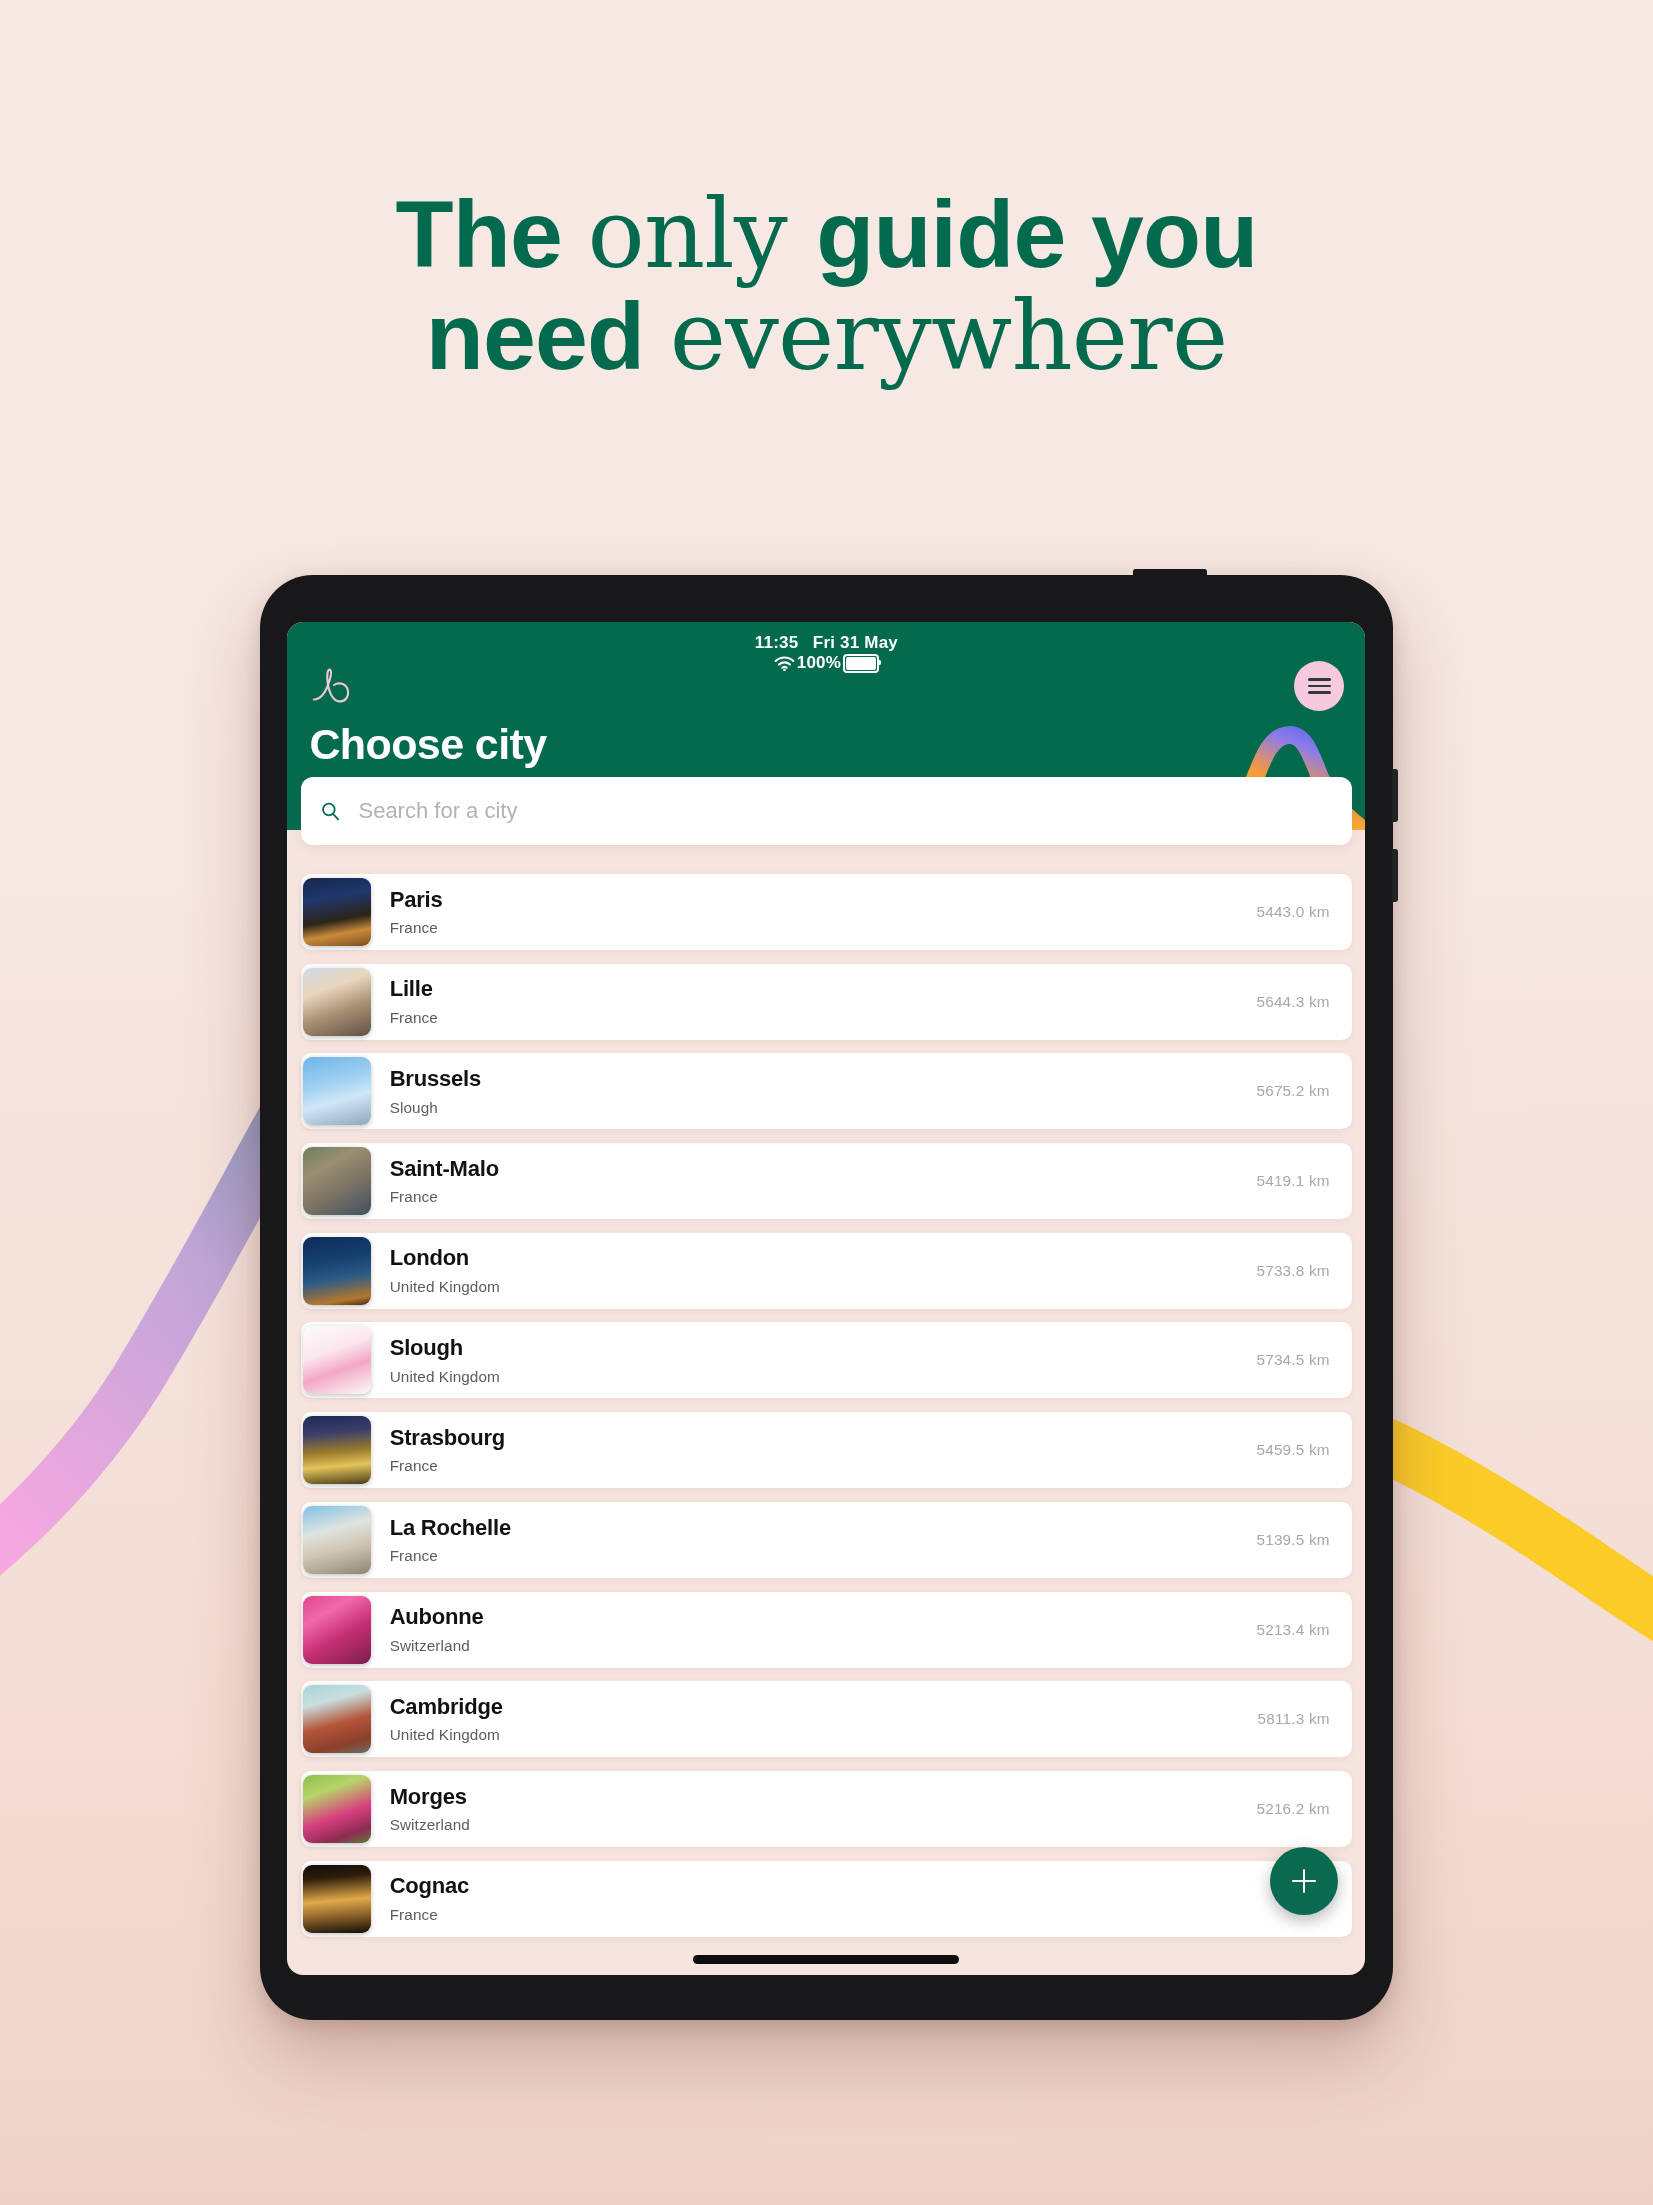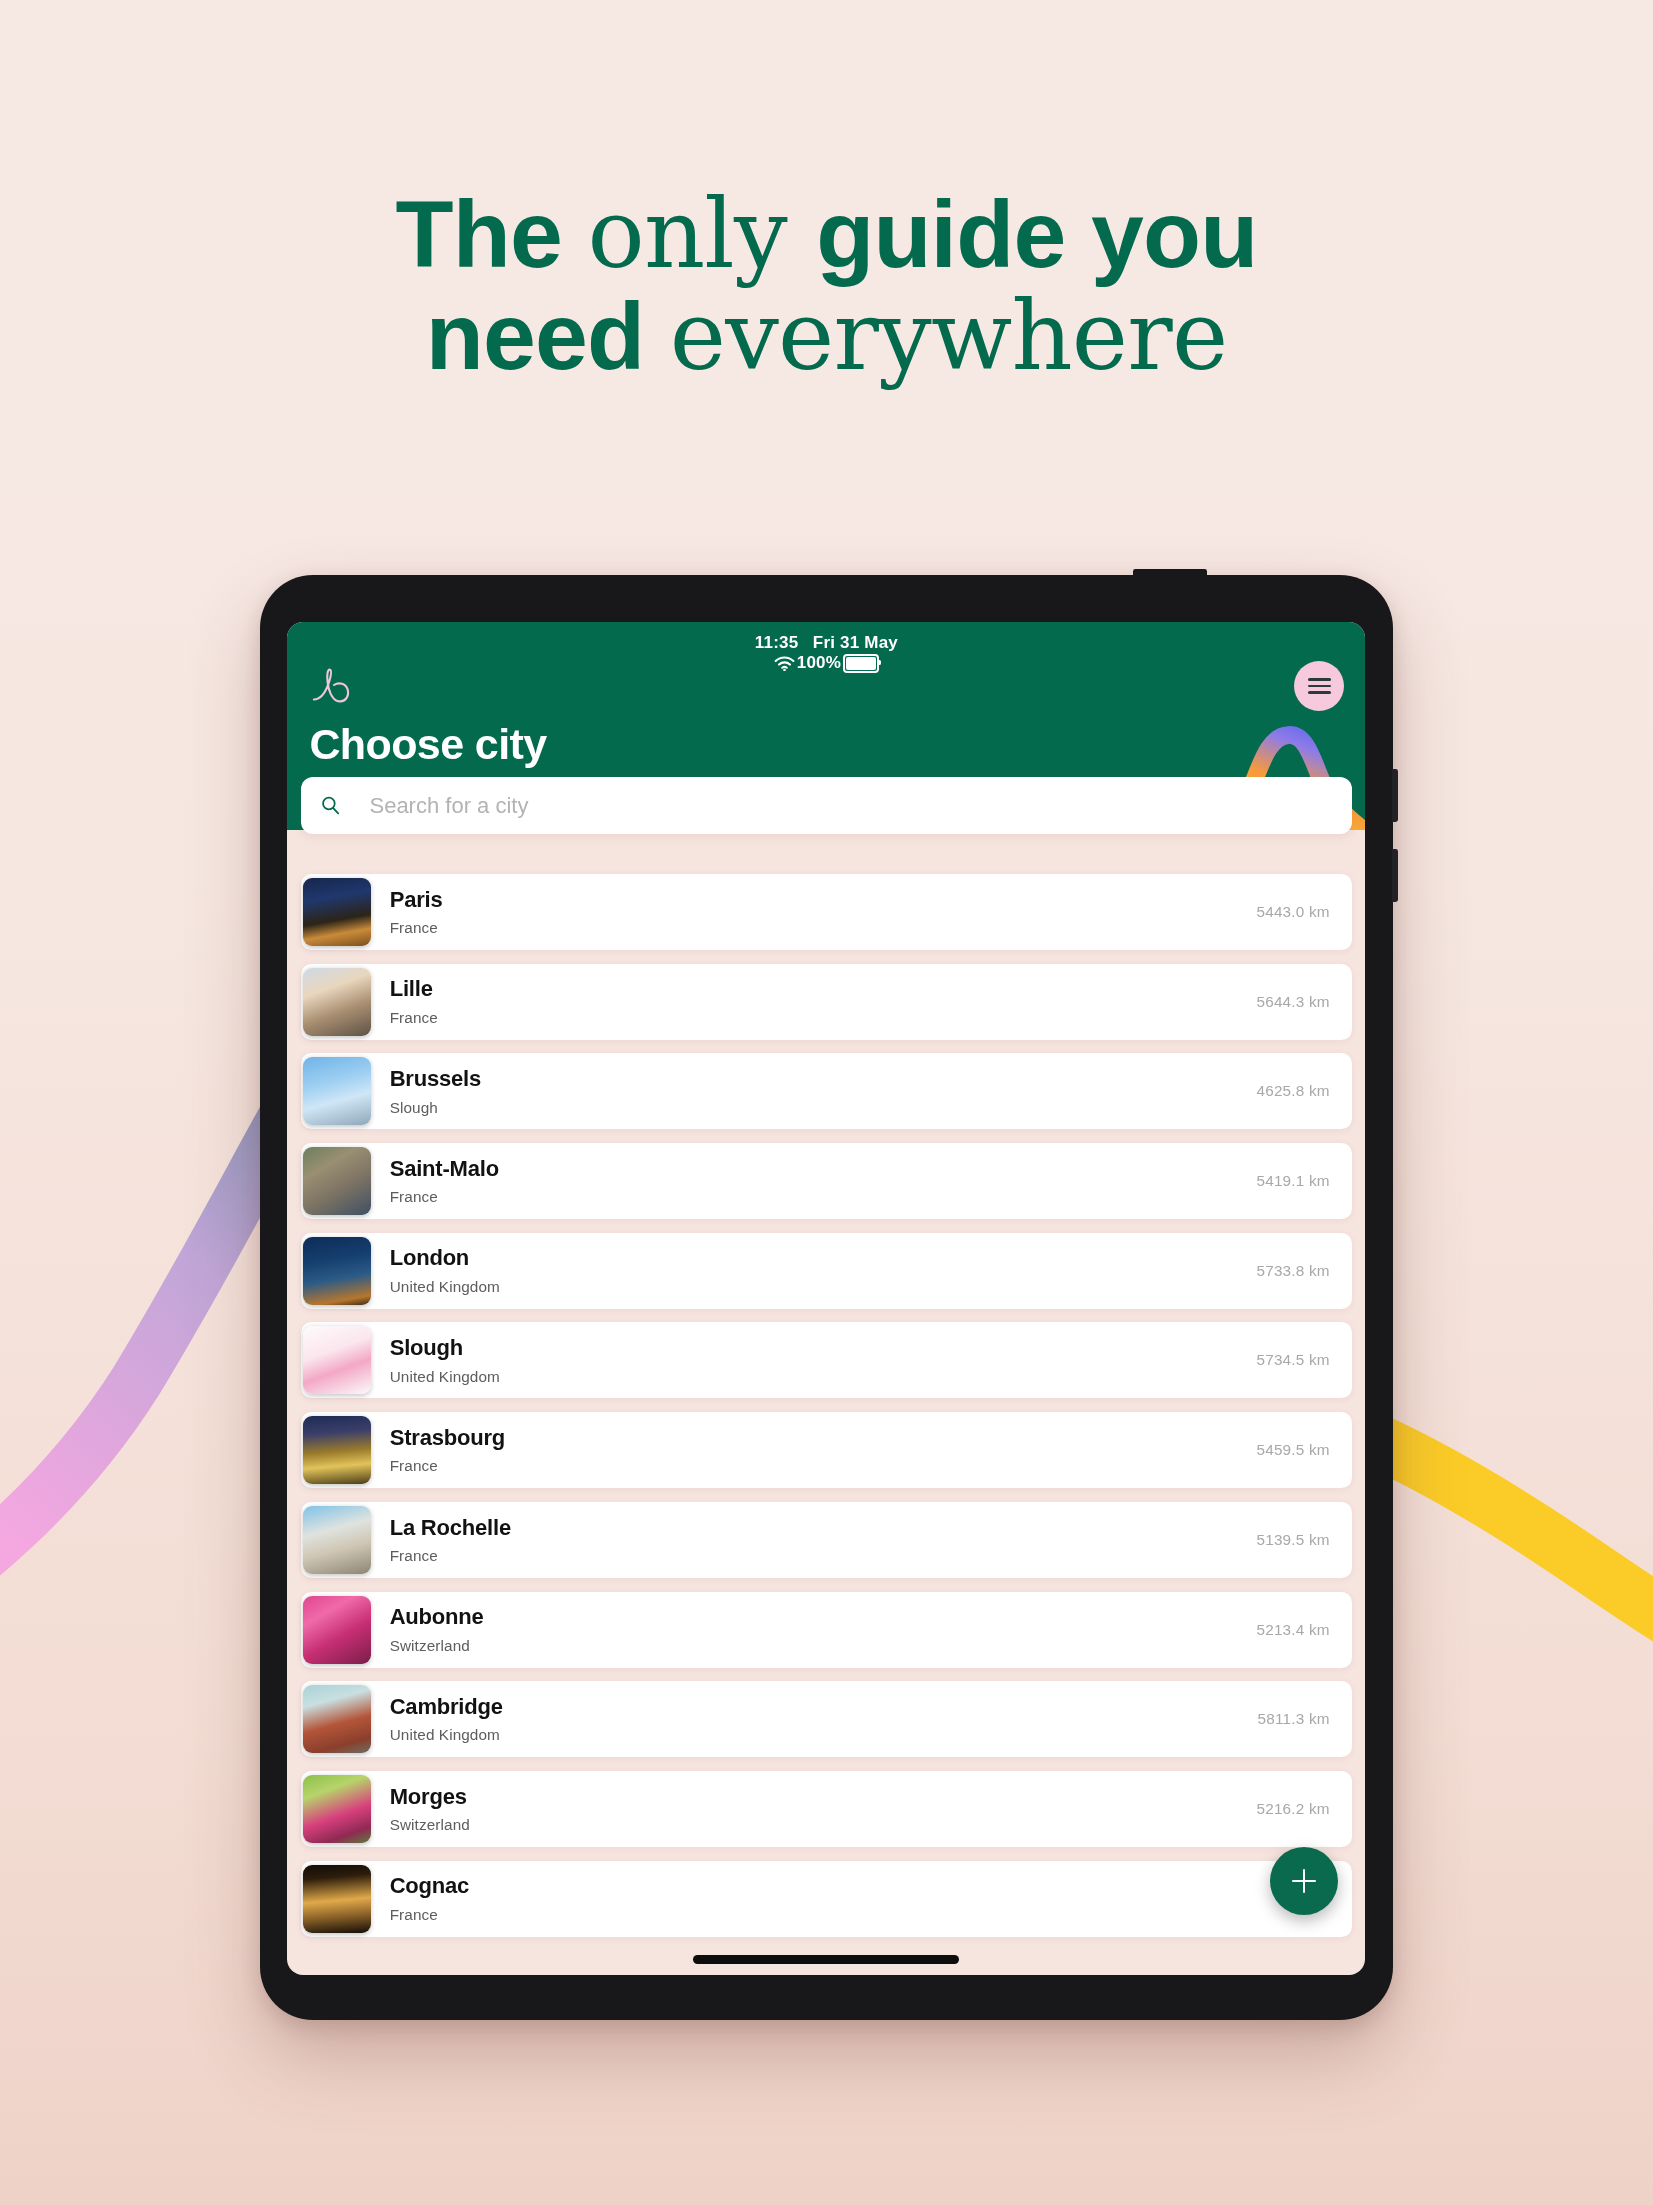--- a/index.html
+++ b/index.html
@@ -60,22 +60,22 @@
      background:#f6c9dd;display:flex;align-items:center;justify-content:center;}
   .menu-btn i{display:block;width:22.6px;height:2.3px;background:#2a3c37;border-radius:1.6px;
      position:relative;}
   .menu-btn i:before,.menu-btn i:after{content:"";position:absolute;left:0;width:22.6px;height:2.3px;background:#2a3c37;border-radius:1.6px;}
   .menu-btn i:before{top:-6.5px;} .menu-btn i:after{top:6.5px;}
 
   .page-title{position:absolute;left:22px;top:98px;color:#fff;font-size:43px;font-weight:700;letter-spacing:-0.6px;}
   .hdr-wave{position:absolute;right:0;bottom:-4.8px;width:242px;height:129px;}
 
   
-  .search-wrap{position:absolute;left:13.7px;right:13.7px;top:155px;height:57px;
-     background:#fff;border-radius:12px;display:flex;align-items:center;padding:0 19.4px;gap:28px;
+  .search-wrap{position:absolute;left:13.7px;right:13.7px;top:155px;height:68px;
+     background:#fff;border-radius:12px;display:flex;align-items:center;padding:0 19.4px;gap:17px;
      box-shadow:0 2.4px 9.7px rgba(150,90,80,.10);z-index:5;}
   .search-ph{color:#b4b2b2;font-size:22px;}
 
   
   .list{position:absolute;left:0;right:0;top:215px;bottom:0;padding:37px 13.7px 0 13.7px;overflow:hidden;}
   .row{height:76px;background:#fff;border-radius:10.5px;margin-bottom:13.7px;
      display:flex;align-items:center;position:relative;
      box-shadow:0 1.6px 6.5px rgba(150,90,80,.07);}
   .thumb{width:68px;height:68px;border-radius:9px;margin-left:1.6px;flex:none;
      background-size:cover;background-position:center;box-shadow:0 1.6px 5.7px rgba(0,0,0,.22);}
@@ -197,21 +197,21 @@
             <div class="country">France</div>
           </div>
           <div class="dist">5644.3 km</div>
         </div>
         <div class="row">
           <div class="thumb" style="background: linear-gradient(165deg, rgb(111, 179, 232) 0%, rgb(159, 208, 242) 38%, rgb(207, 230, 247) 62%, rgb(143, 167, 184) 100%) 0% 0% / cover;"></div>
           <div class="row-txt">
             <div class="city">Brussels</div>
             <div class="country">Slough</div>
           </div>
-          <div class="dist">4625.8 km</div>
+          <div class="dist">5675.2 km</div>
         </div>
         <div class="row">
           <div class="thumb" style="background: linear-gradient(150deg, rgb(107, 127, 94) 0%, rgb(154, 143, 114) 30%, rgb(124, 115, 100) 60%, rgb(63, 80, 99) 100%) 0% 0% / cover;"></div>
           <div class="row-txt">
             <div class="city">Saint-Malo</div>
             <div class="country">France</div>
           </div>
           <div class="dist">5419.1 km</div>
         </div>
         <div class="row">

